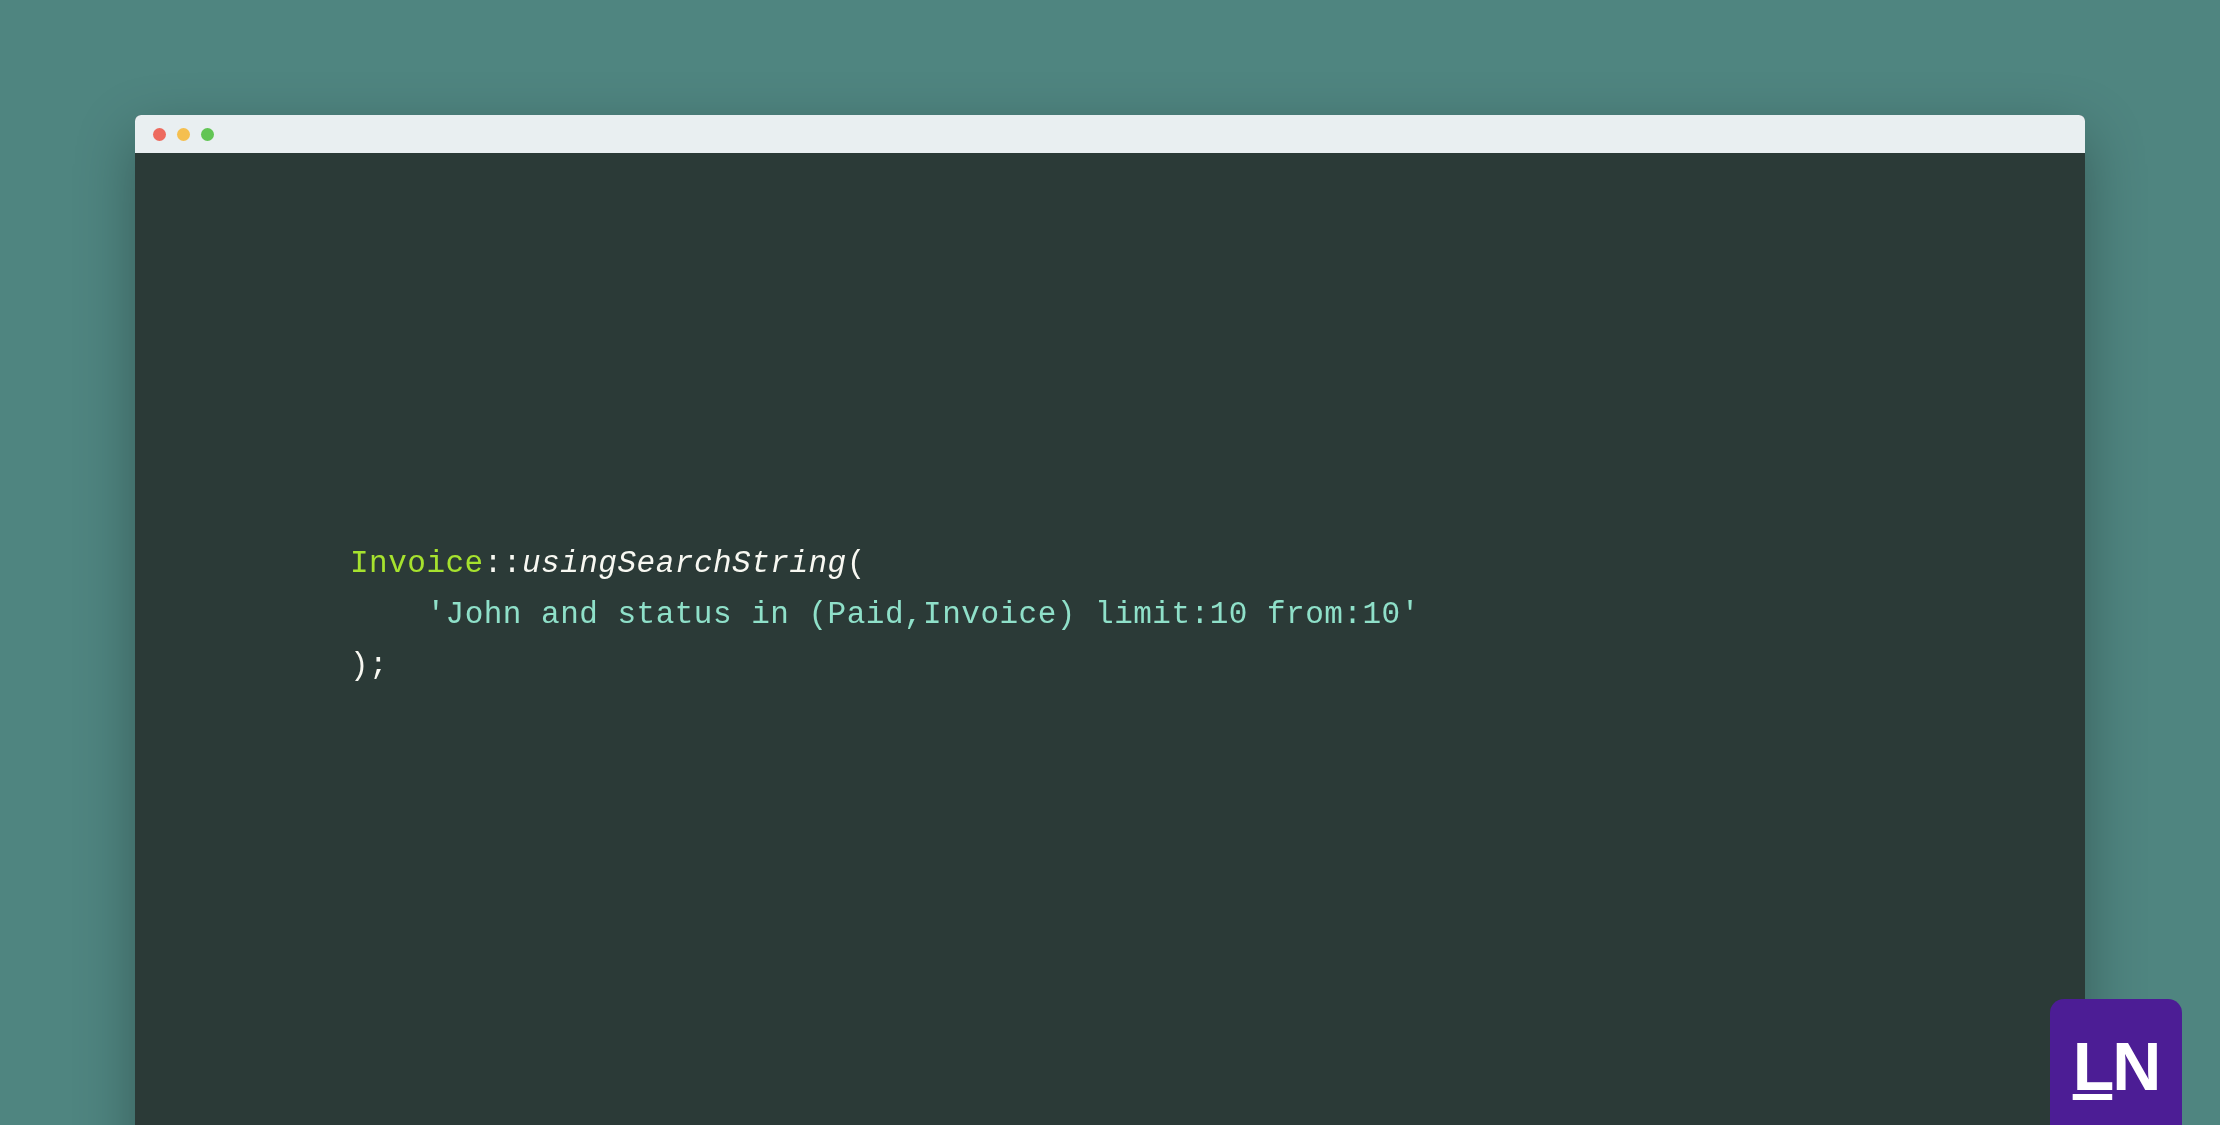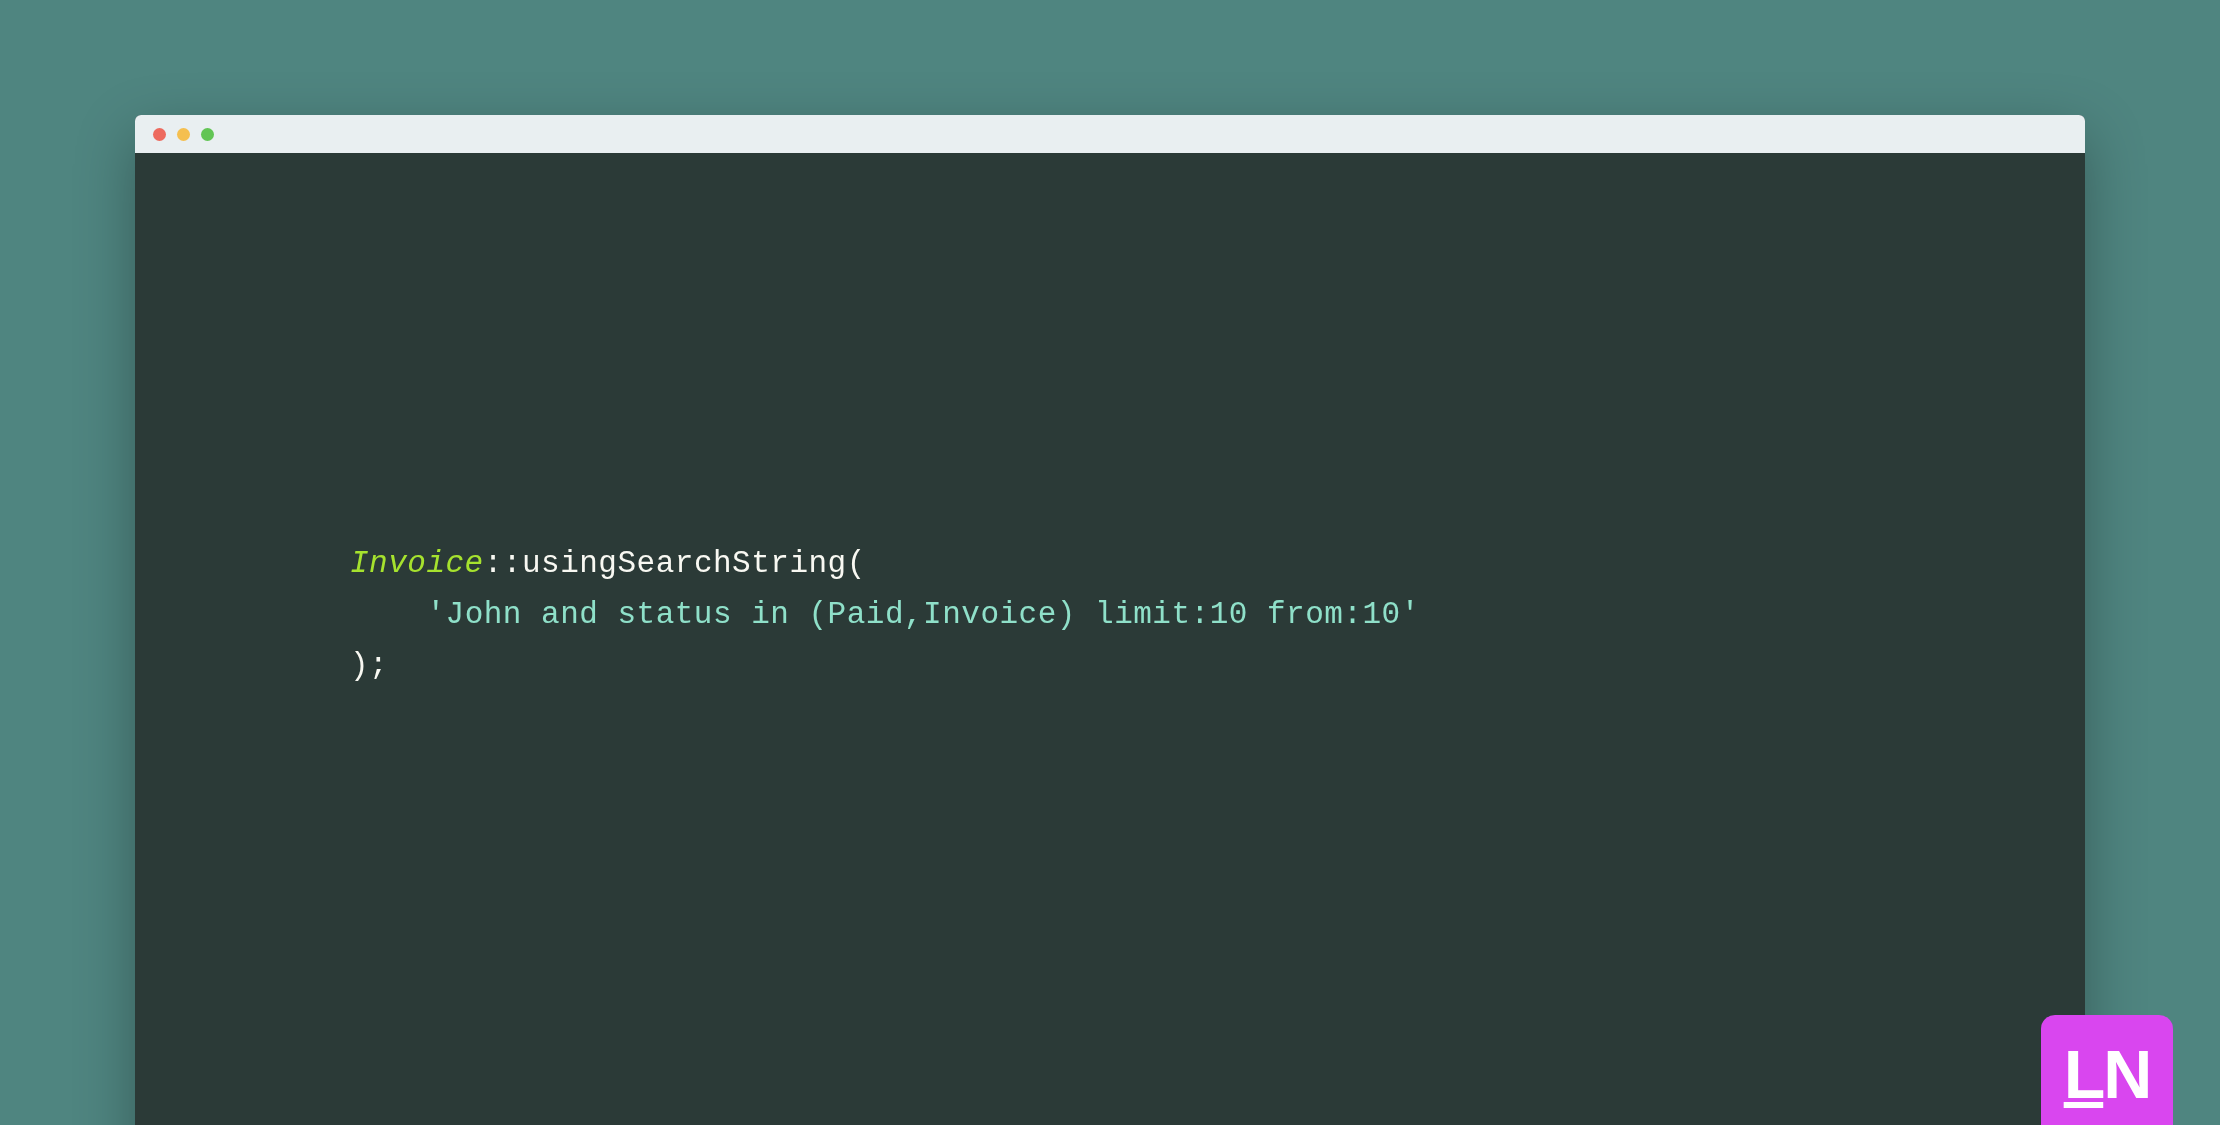--- a/index.html
+++ b/index.html
@@ -45,44 +45,44 @@
   .code-area {
     padding: 385px 0 0 215px;
     font-family: "SF Mono", "Menlo", "Consolas", "Courier New", monospace;
     font-size: 31px;
     line-height: 1.65;
     letter-spacing: 0.5px;
     white-space: pre;
   }
   .tok-class {
     color: #a6e22e;
-    font-style: italic;
   }
   .tok-op {
     color: #f8f8f2;
   }
   .tok-method {
     color: #f8f8f2;
+    font-style: italic;
   }
   .tok-punct {
     color: #f8f8f2;
   }
   .tok-string {
     color: #8fe0c9;
   }
   .indent {
     color: #f8f8f2;
   }
   .logo {
     position: absolute;
-    right: 47px;
+    right: 38px;
     bottom: 0;
     width: 132px;
-    height: 110px;
-    background: #d946ef;
+    height: 126px;
+    background: #4c1d95;
     border-radius: 14px 14px 0 0;
     display: flex;
     align-items: center;
     justify-content: center;
   }
   .logo-text {
     color: #ffffff;
     font-weight: 700;
     font-size: 68px;
     letter-spacing: -2px;

